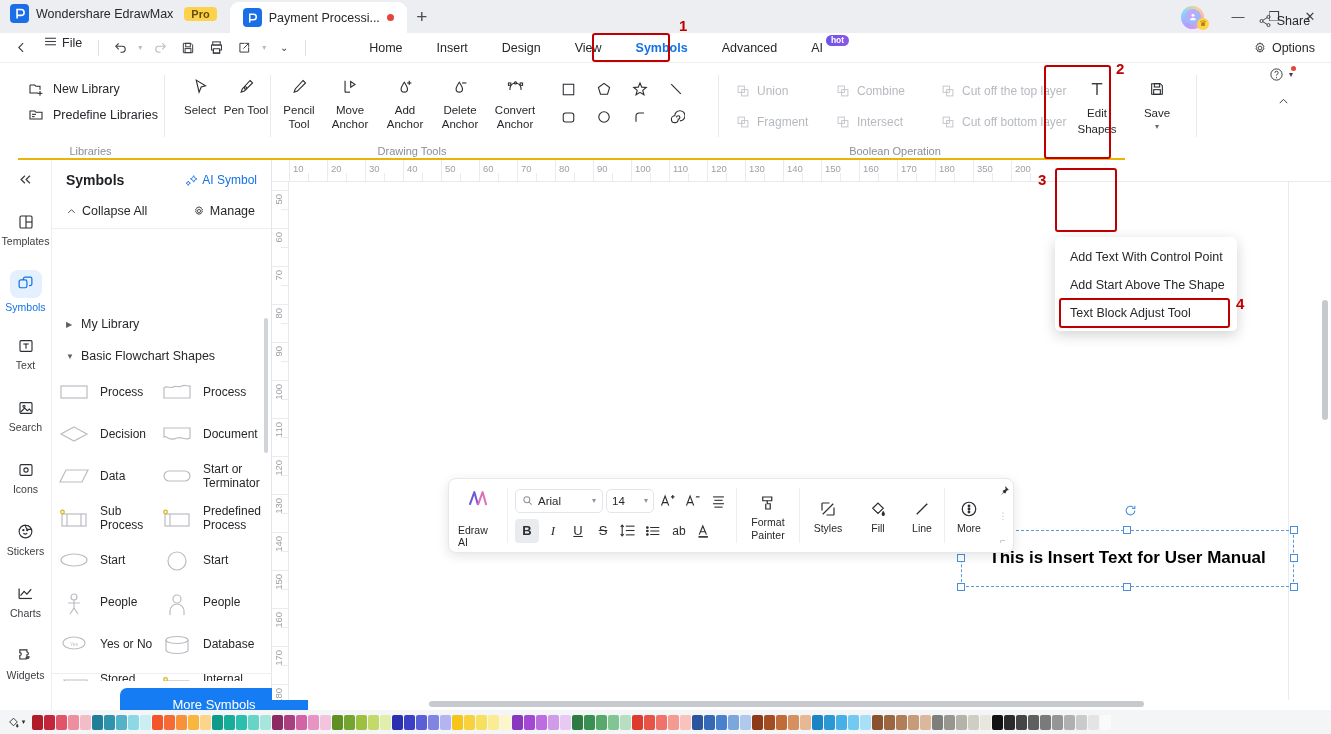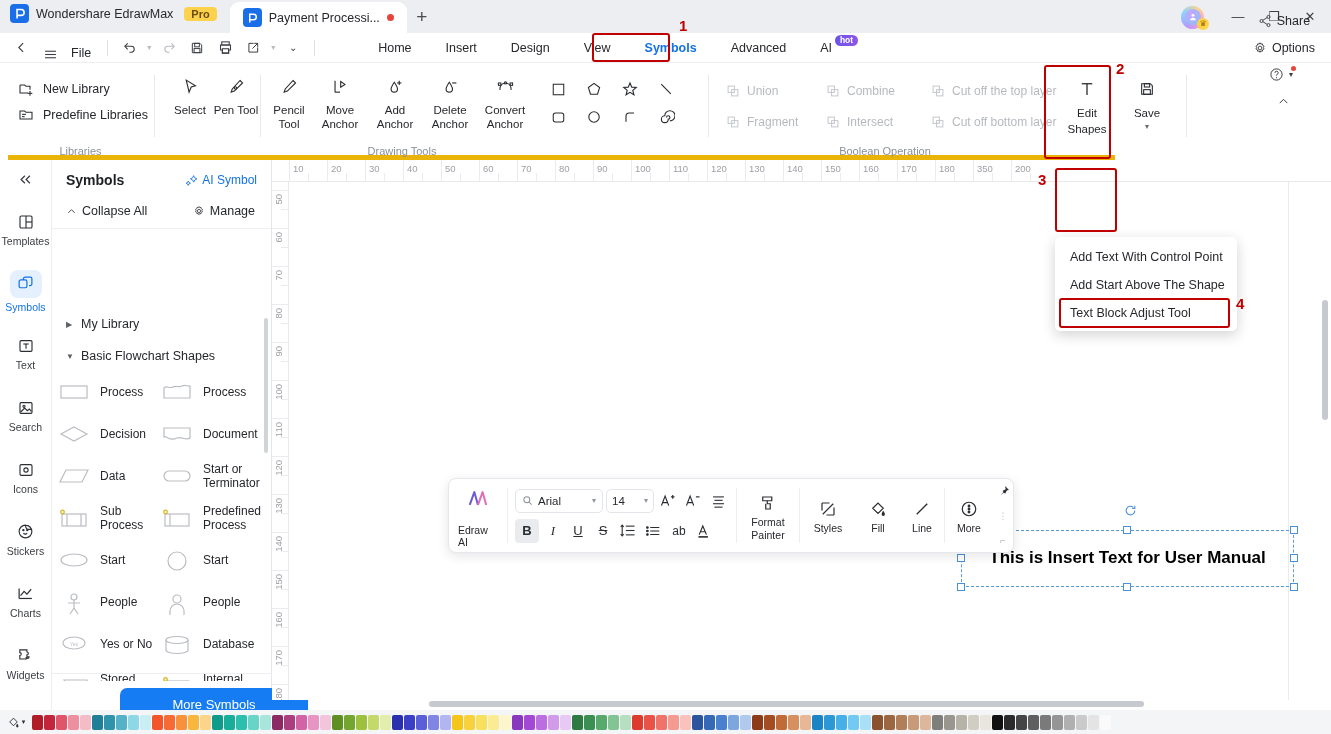--- a/index.html
+++ b/index.html
@@ -75,21 +75,21 @@
     background:#ffffff; display:flex; align-items:center;
     border-bottom:1px solid #eceef1;
   }
   .mb-left { display:flex; align-items:center; gap:2px; padding-left:8px; }
   .mb-icon {
     width:26px; height:24px; display:flex; align-items:center;
     justify-content:center; color:#3a3d42; font-size:13px;
   }
   .mb-icon.dim { color:#b7bbc1; }
   .file-item {
-    display:flex; align-items:flex-end; gap:14px; padding:0 8px;
+    display:flex; align-items:flex-start; gap:5px; padding:0 8px;
     height:24px; font-size:12.5px; color:#26282c;
   }
   .mb-sep { width:1px; height:16px; background:#dcdfe3; margin:0 6px; }
   .tabs-nav { display:flex; align-items:center; margin-left:40px; gap:0px; }
   .nav-tab {
     padding:0 17px; height:30px; display:flex; align-items:center;
     font-size:12.5px; color:#26282c; position:relative;
   }
   .nav-tab.sel { color:#1472e6; font-weight:bold; }
   .hot-badge {
@@ -99,22 +99,22 @@
     line-height:1.1;
   }
   .mb-right {
     margin-left:auto; display:flex; align-items:center; gap:3px;
     padding-right:10px; font-size:12.5px;flex-direction:column;
   }
   .mb-ritem { display:flex; align-items:center; gap:5px; padding:0 6px; height:24px; }
 
   
   .ribbon {
-    position:absolute; left:8px; top:63px; width:1107px; height:97px;
-    background:#ffffff; border-bottom:5px solid #eab308;
+    position:absolute; left:18px; top:63px; width:1107px; height:97px;
+    background:#ffffff; border-bottom:2px solid #eab308;
   }
   .grp { position:absolute; top:0; height:97px; }
   .grp-label {
     position:absolute; bottom:3px; width:100%; text-align:center;
     font-size:11px; color:#8a8f96;
   }
   .vsep { position:absolute; top:12px; width:1px; height:62px; background:#e7e9ed; }
 
   .lib-item {
     display:flex; align-items:center; gap:9px; height:26px;

